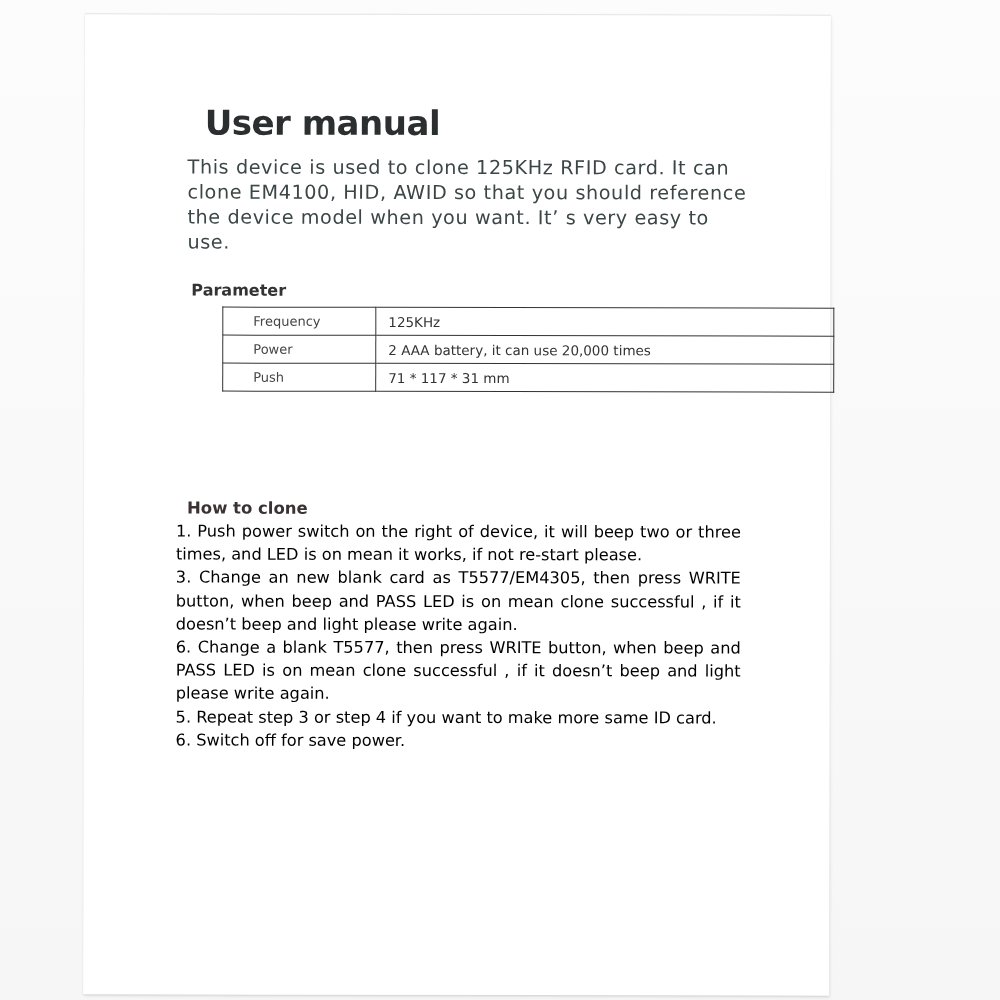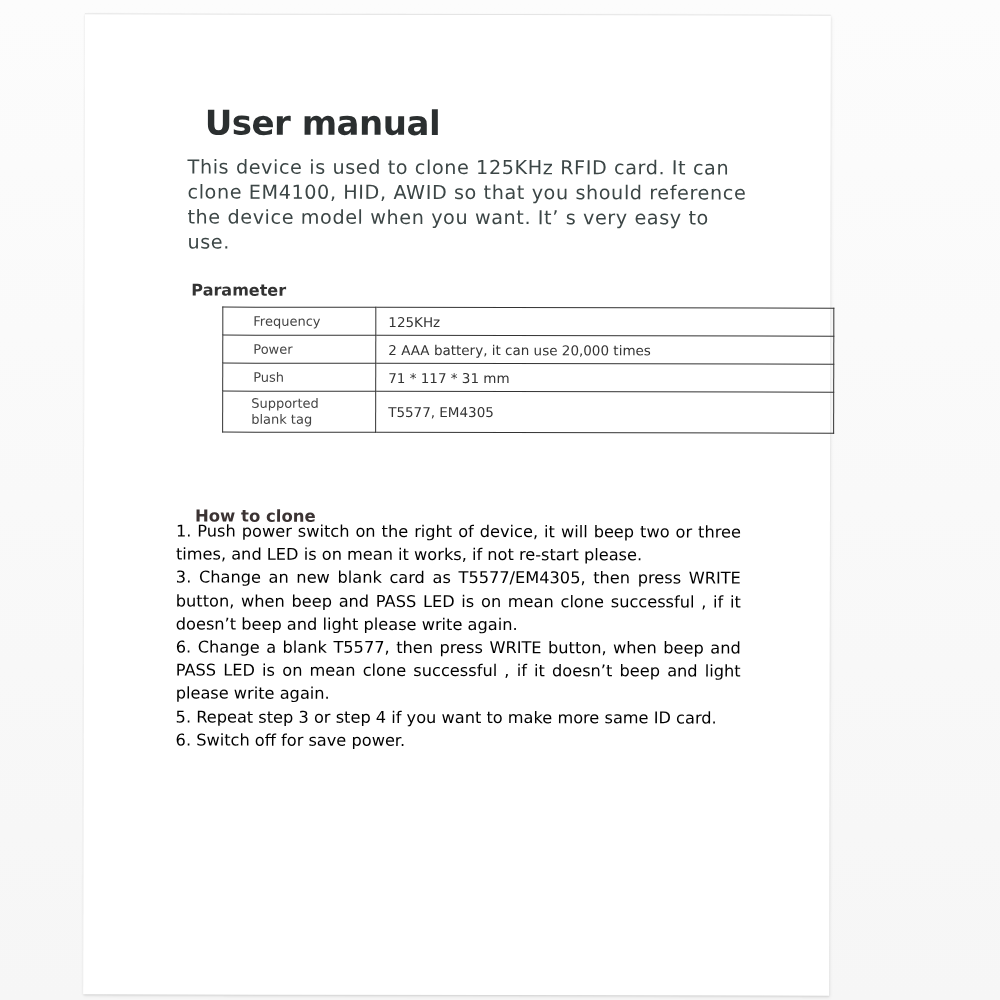--- a/index.html
+++ b/index.html
@@ -89,21 +89,21 @@
       height: 40px;
     }
     .gap {
       display: inline-block;
       width: 46px;
     }
     .clone-heading {
       position: absolute;
       left: 95px;
       top: 476px;
-      margin: 16px;
+      margin: 8px;
       font-family: "DejaVu Sans", sans-serif;
       font-weight: bold;
       font-size: 16.5px;
       color: #3b3333;
     }
     .steps {
       position: absolute;
       left: 92px;
       top: 505px;
       width: 565px;
@@ -137,27 +137,20 @@
         <td>125KHz</td>
       </tr>
       <tr>
         <td class="key">Power</td>
         <td>2 AAA battery, it can use 20,000 times</td>
       </tr>
       <tr>
         <td class="key">Push</td>
         <td>71 * 117 * 31 mm</td>
       </tr>
-      <tr>
-        <td class="key two-line">
-          <div>Supported</div>
-          <div>blank tag</div>
-        </td>
-        <td>T5577, EM4305</td>
-      </tr>
     </tbody>
       </table>
 
     <h2 class="clone-heading">How to clone</h2>
 
     <div class="steps">
       <p>1. Push power switch on the right of device, it will beep two or three times, and LED is on mean it works, if not re-start please.</p>
       <p>3. Change an new blank card as T5577/EM4305, then press WRITE button, when beep and PASS LED is on mean clone successful , if it doesn’t beep and light please write again.</p>
       <p>6. Change a blank T5577,  then press WRITE button, when beep and PASS LED is on mean clone successful , if it doesn’t beep and light please write again.</p>
       <p>5. Repeat step 3 or step 4 if you want to make more same ID card.</p>

